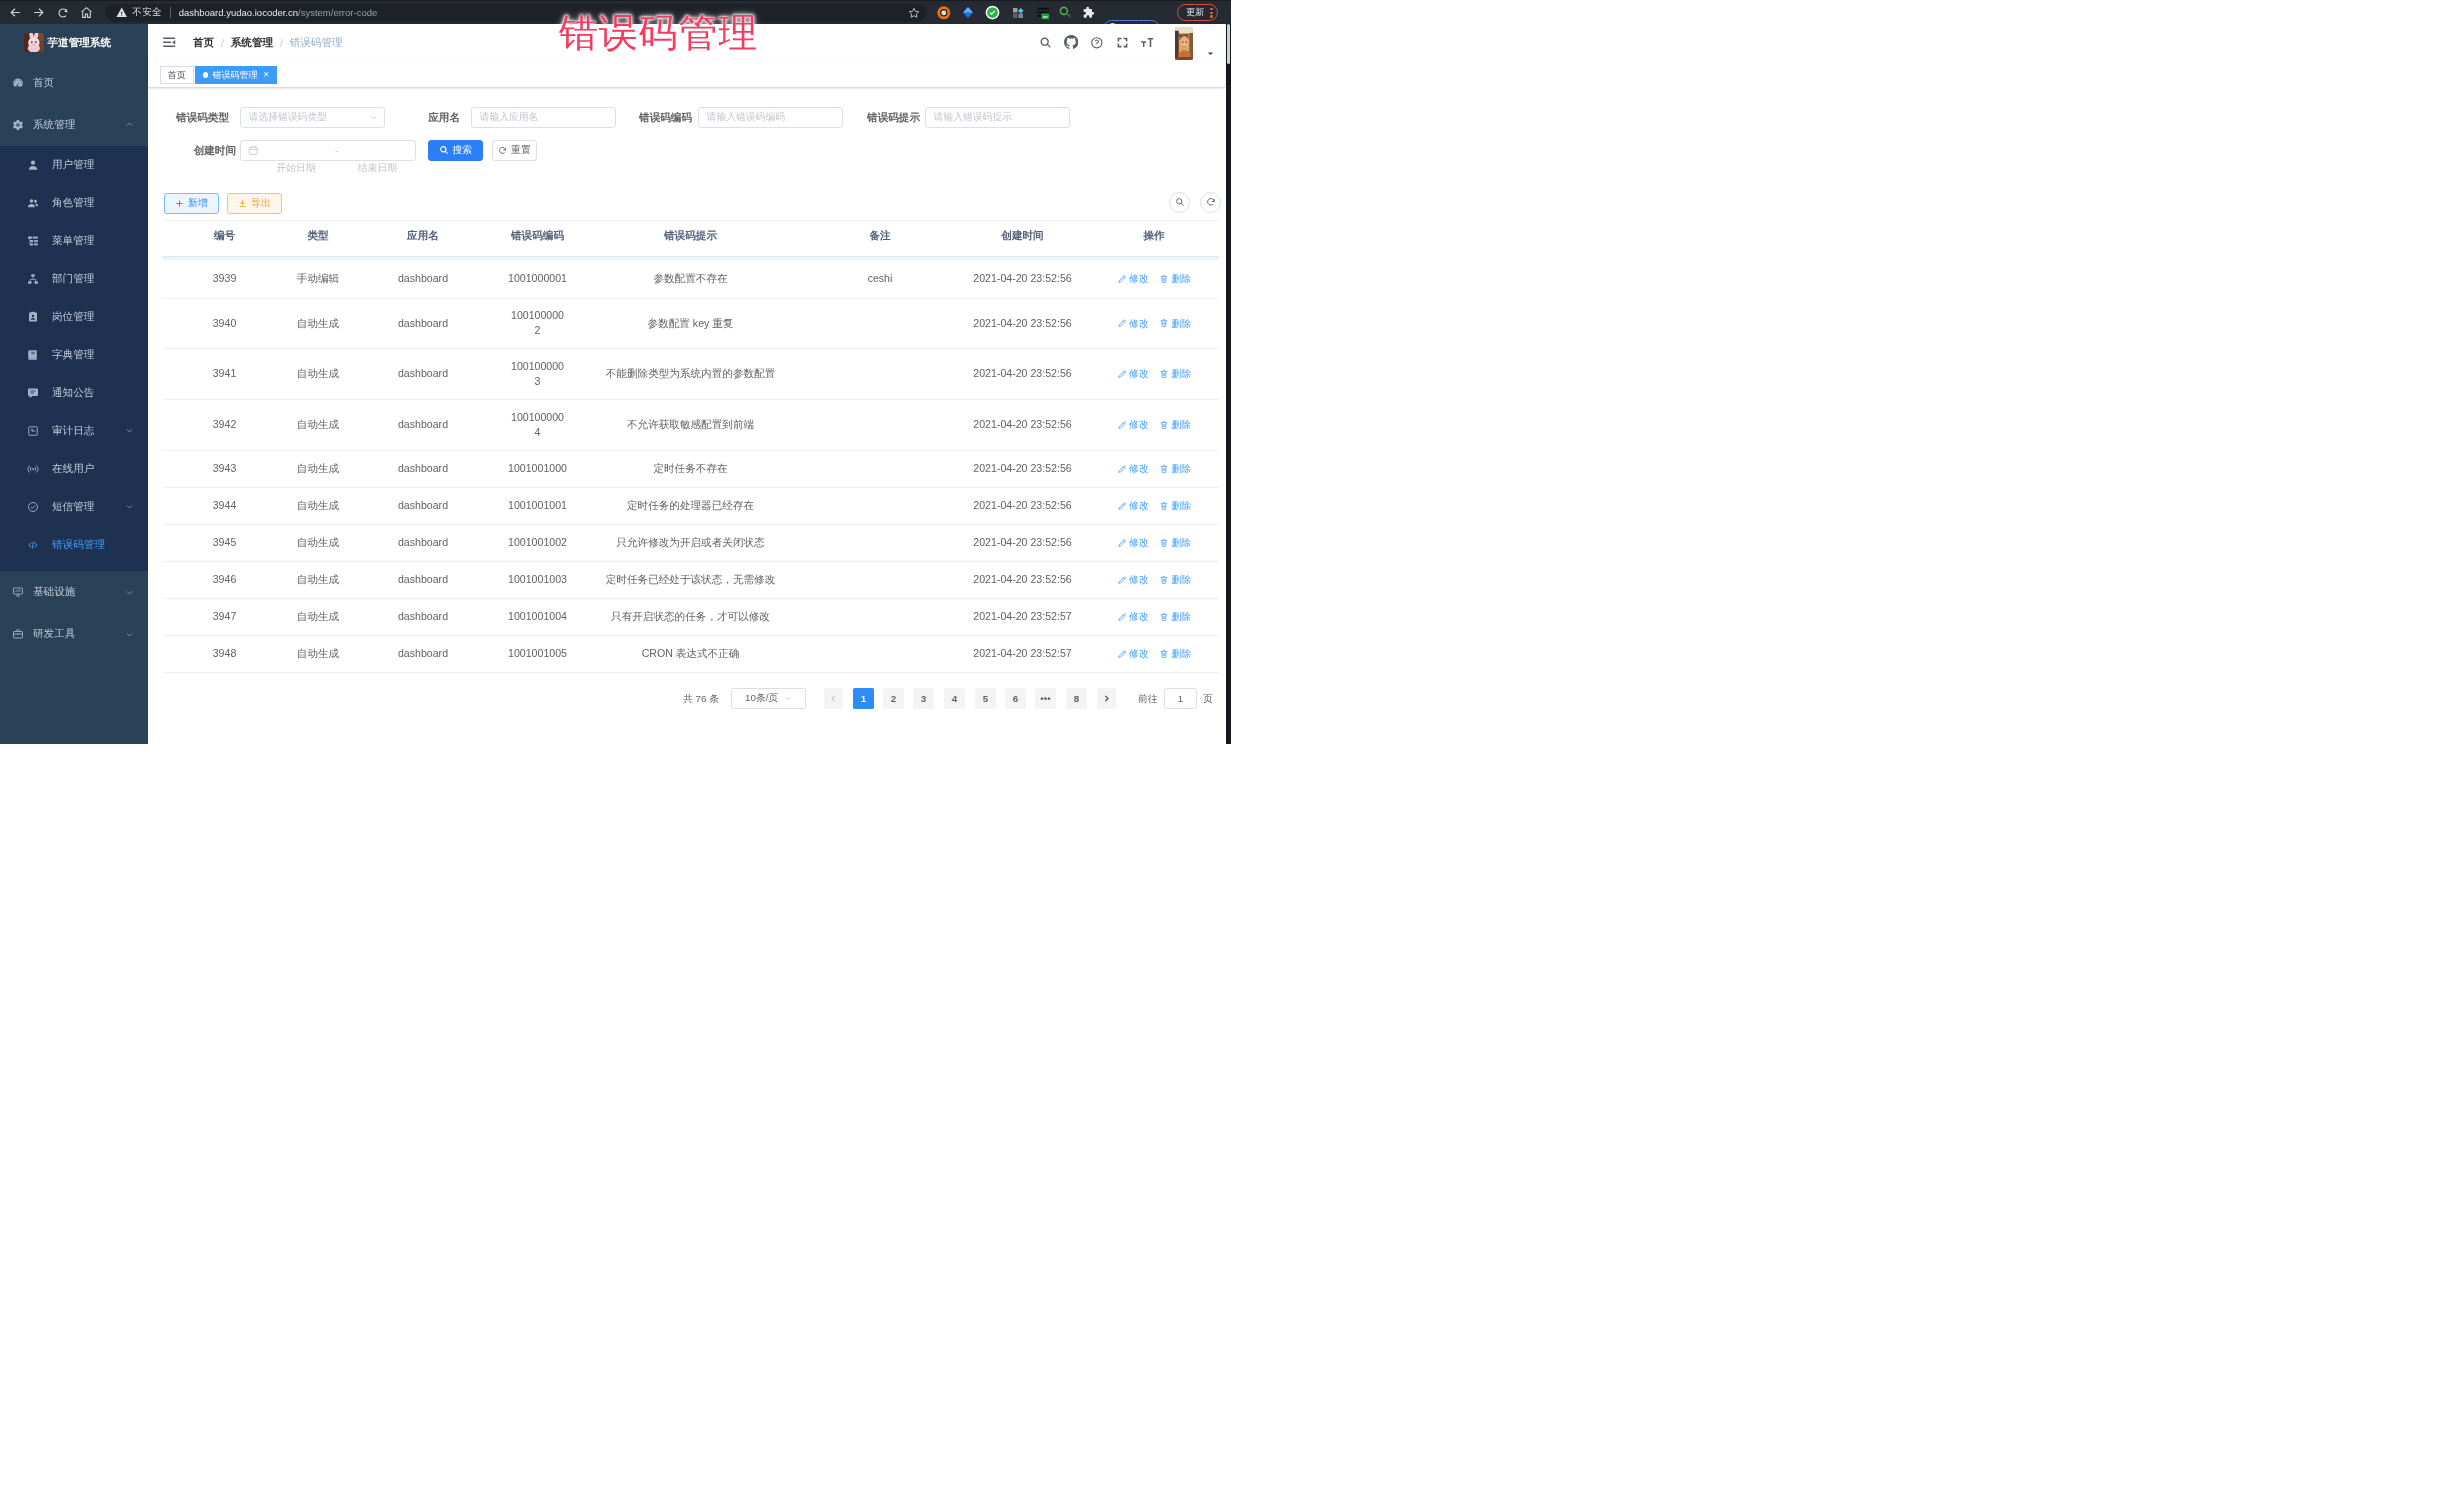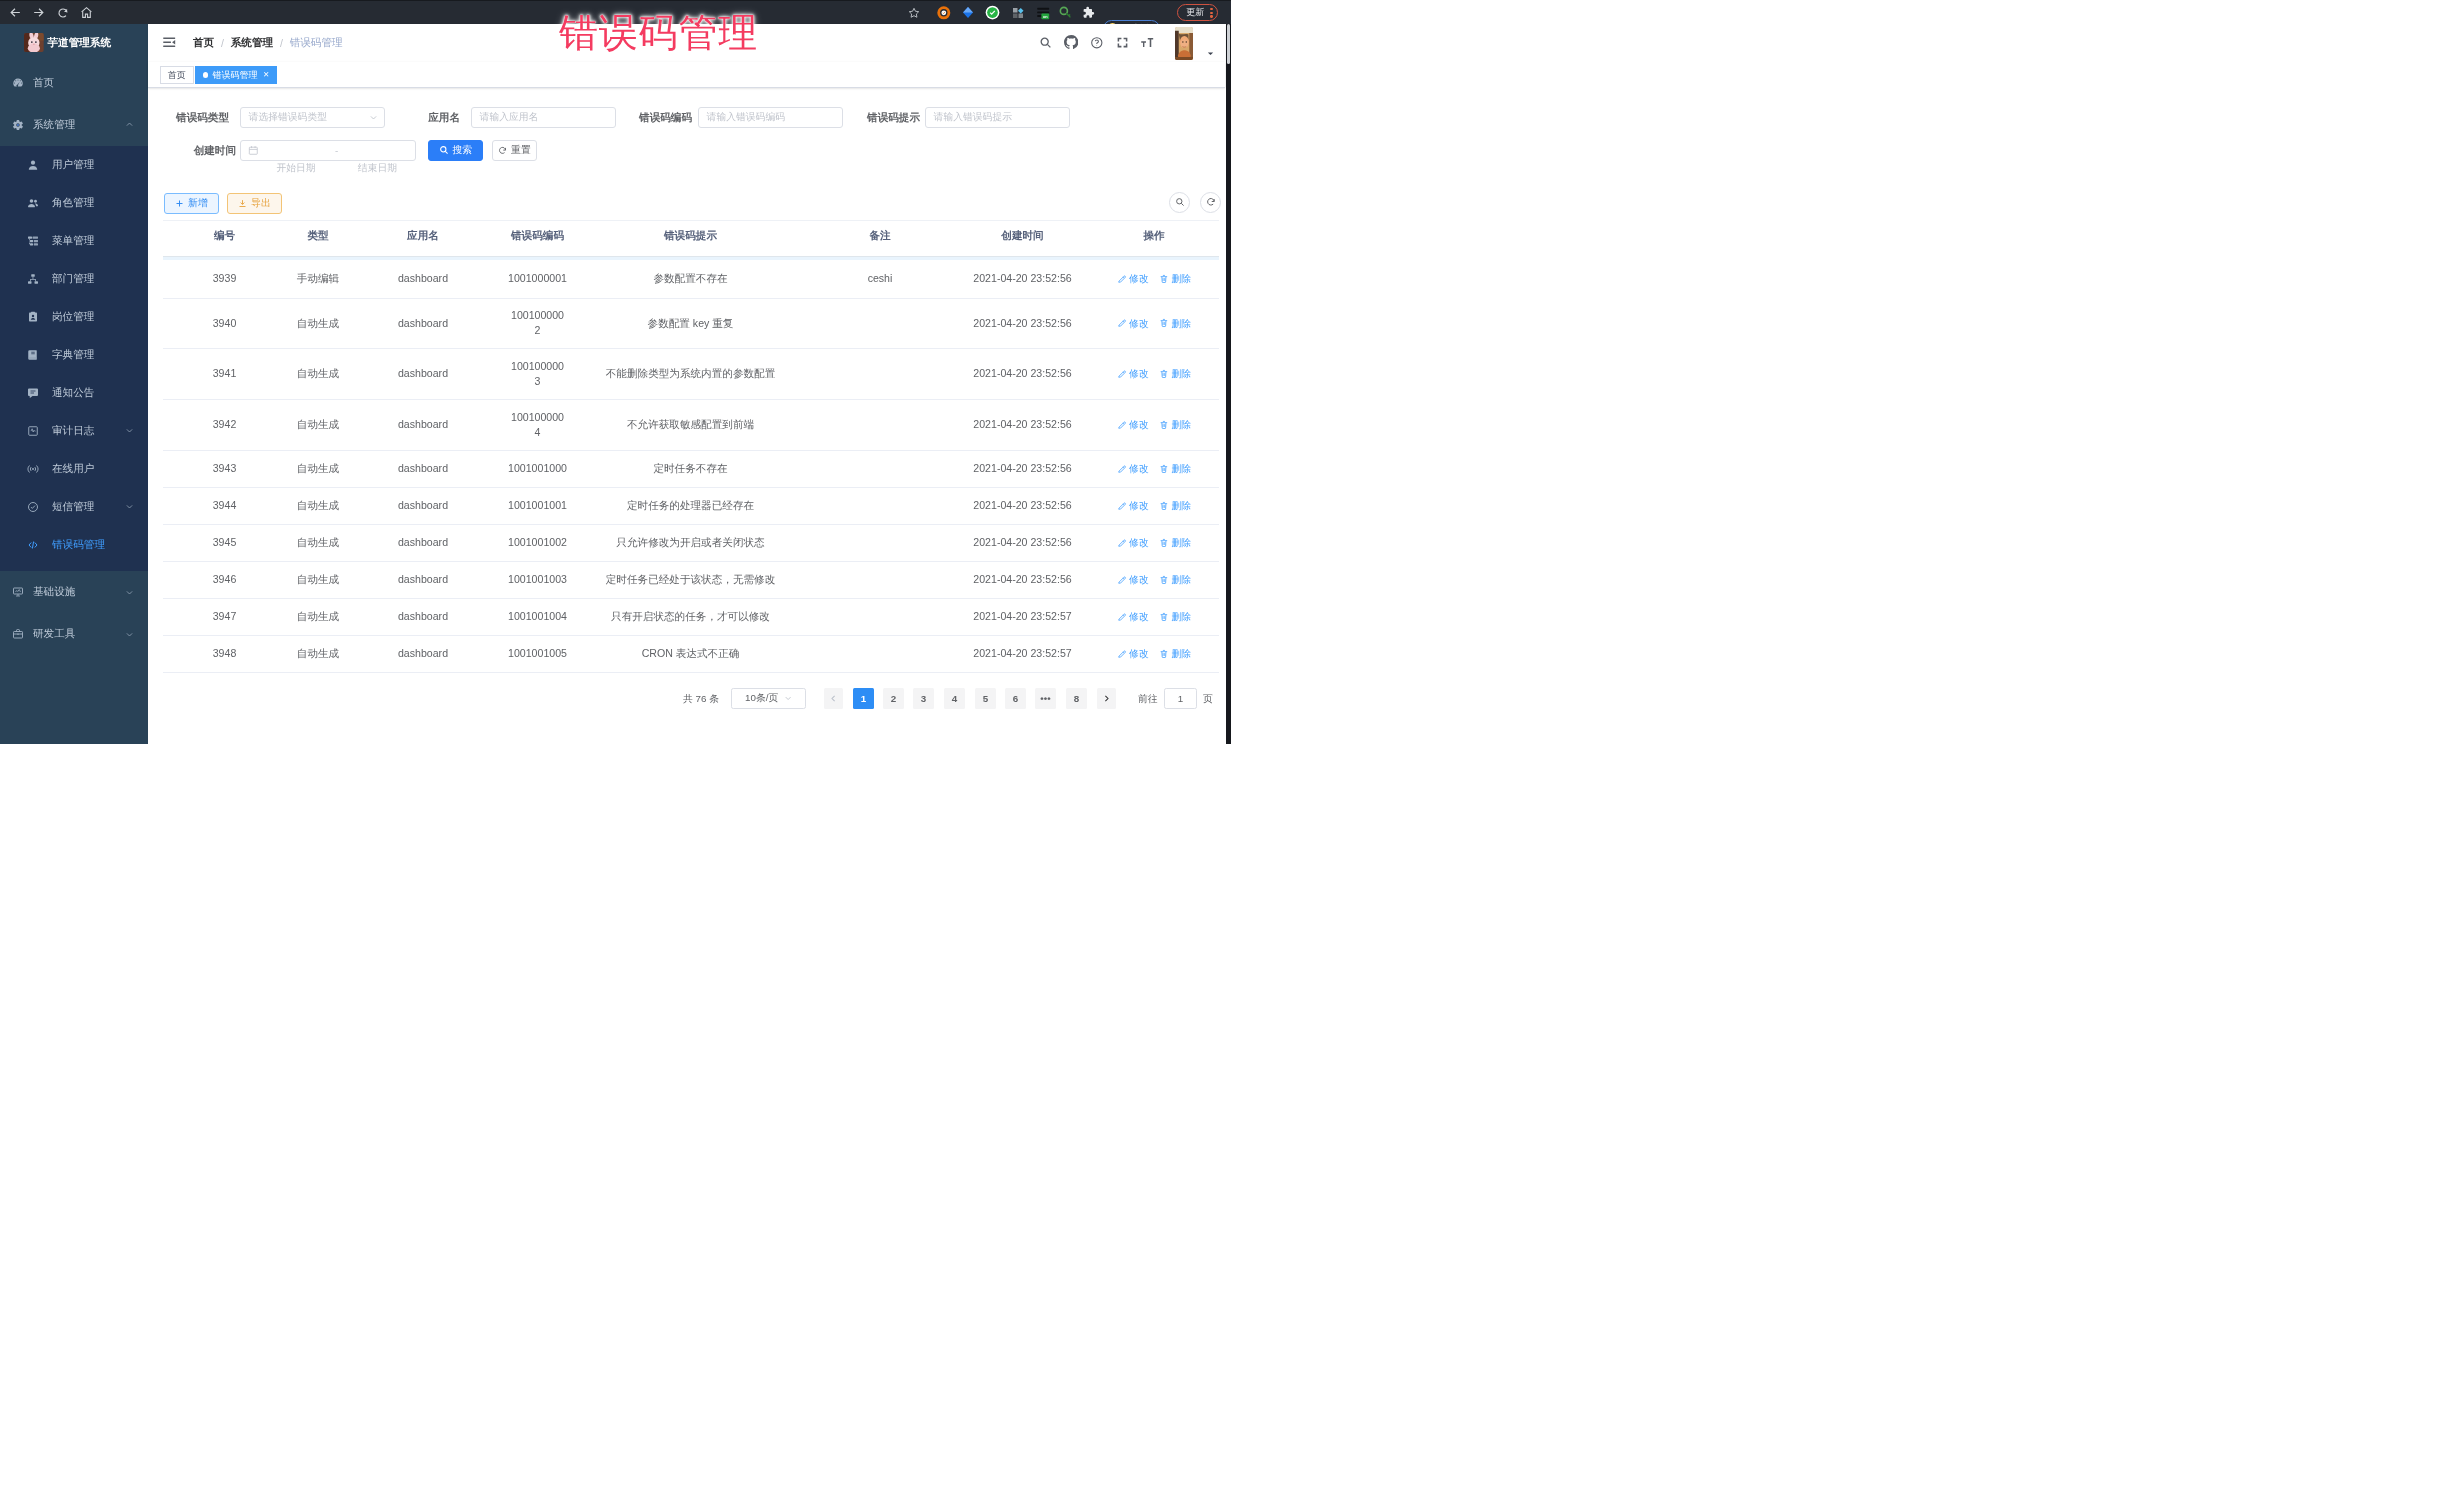--- a/index.html
+++ b/index.html
@@ -123,20 +123,31 @@
       <svg width="12" height="12" viewBox="0 0 24 24" fill="none" stroke="currentColor" stroke-width="2.2">
           <path d="M20 11a8 8 0 1 0-2 6.3"></path>
           <path d="M20 4v7h-7" stroke-width="0" fill="currentColor" transform="scale(0.9) translate(2.5,0)"></path>
         </svg>
     </div>
     <div class="chrome-nav-icon" style="left:76px">
       <svg width="13" height="13" viewBox="0 0 24 24" fill="none" stroke="currentColor" stroke-width="2">
           <path d="M3 11l9-8 9 8"></path>
           <path d="M5 9.5V21h5v-6h4v6h5V9.5"></path>
         </svg>
+    </div>
+    <div id="url-pill">
+      <span class="warn-tri">
+        <svg width="11.4" height="10.6" viewBox="0 0 24 22" fill="#dde0e4">
+            <path d="M12 1 1 21h22L12 1zm1 14h-2v-5h2v5zm0 4h-2v-2h2v2z"></path>
+          </svg>
+      </span>
+      <span class="sec-label">不安全</span>
+      <span class="sep"></span>
+      <span id="url-host">dashboard.yudao.iocoder.cn</span>
+        <span id="url-path">/system/error-code</span>
     </div>
     <div id="star-icon">
       <svg width="12" height="12" viewBox="0 0 24 24" fill="none" stroke="currentColor" stroke-width="1.8">
           <path d="M12 2.6l2.9 5.9 6.5.9-4.7 4.6 1.1 6.5L12 17.4l-5.8 3.1 1.1-6.5L2.6 9.4l6.5-.9L12 2.6z"></path>
         </svg>
     </div>
     <div class="ext-icon" style="left:934px">
       <svg width="13.6" height="13.6" viewBox="0 0 24 24">
           <circle cx="12" cy="12" r="9" fill="none" stroke="#e8710a" stroke-width="5"></circle>
           <circle cx="12" cy="12" r="4.2" fill="#f8f9fa"></circle>

